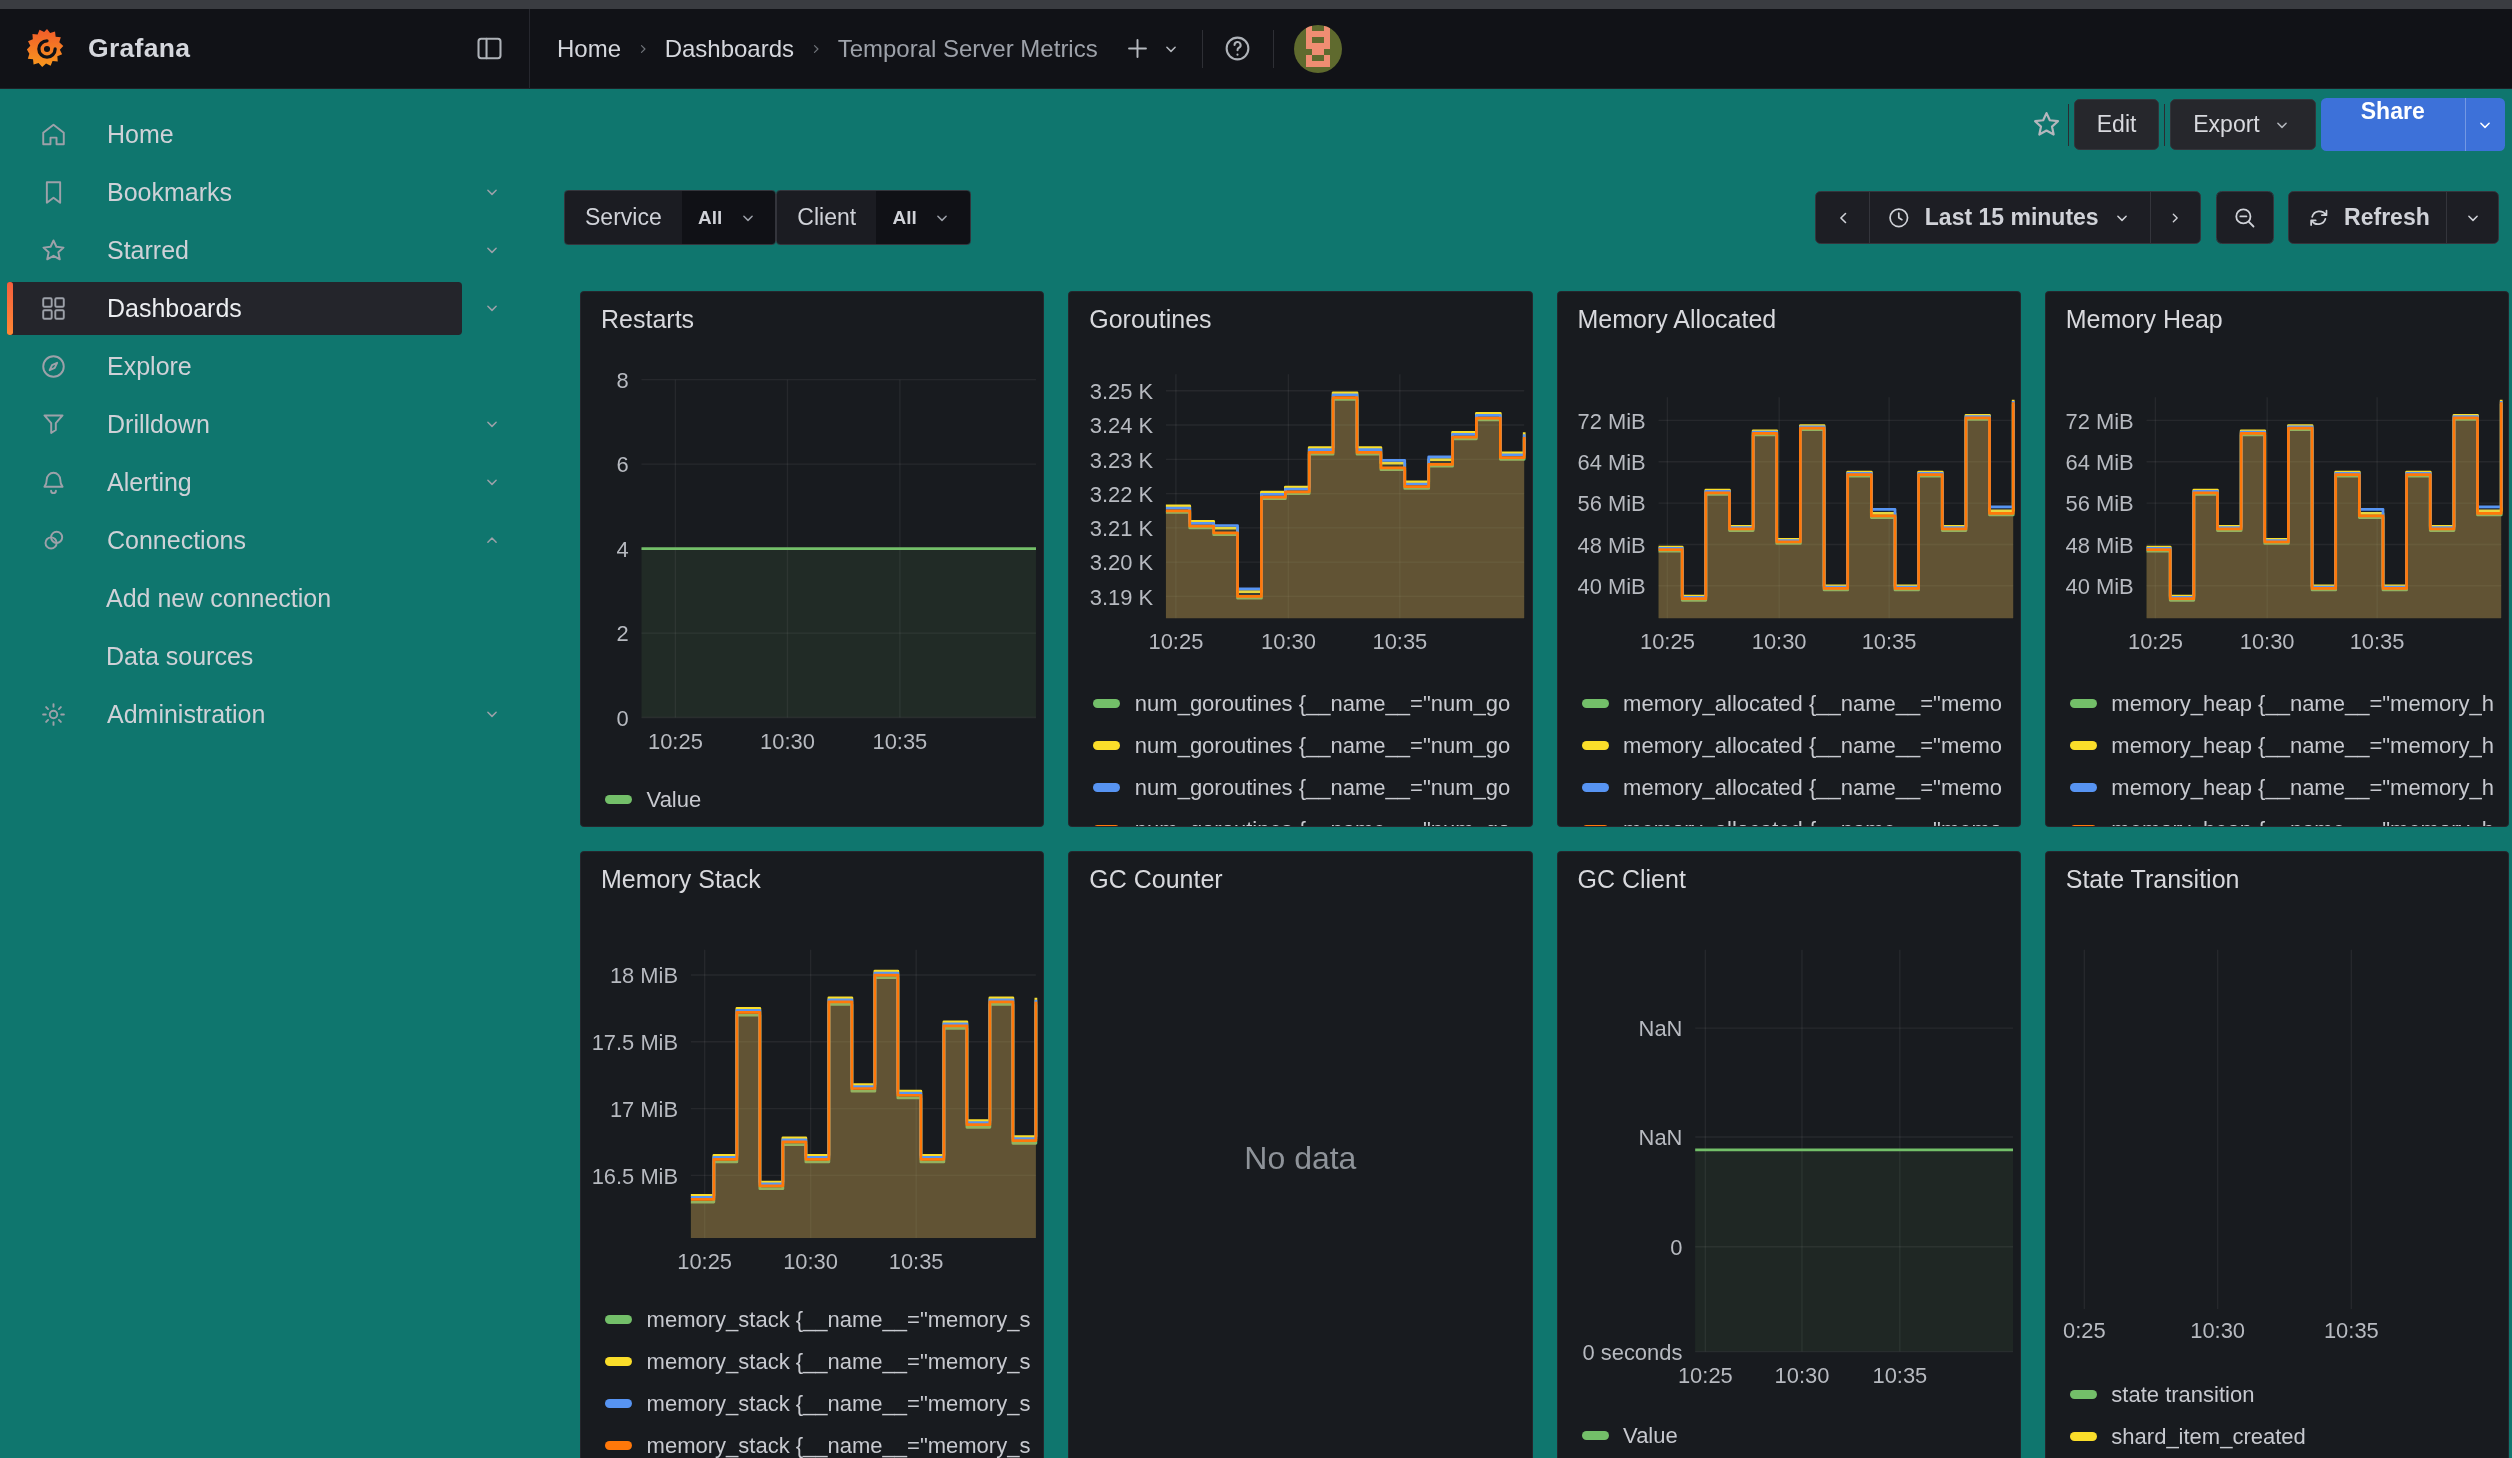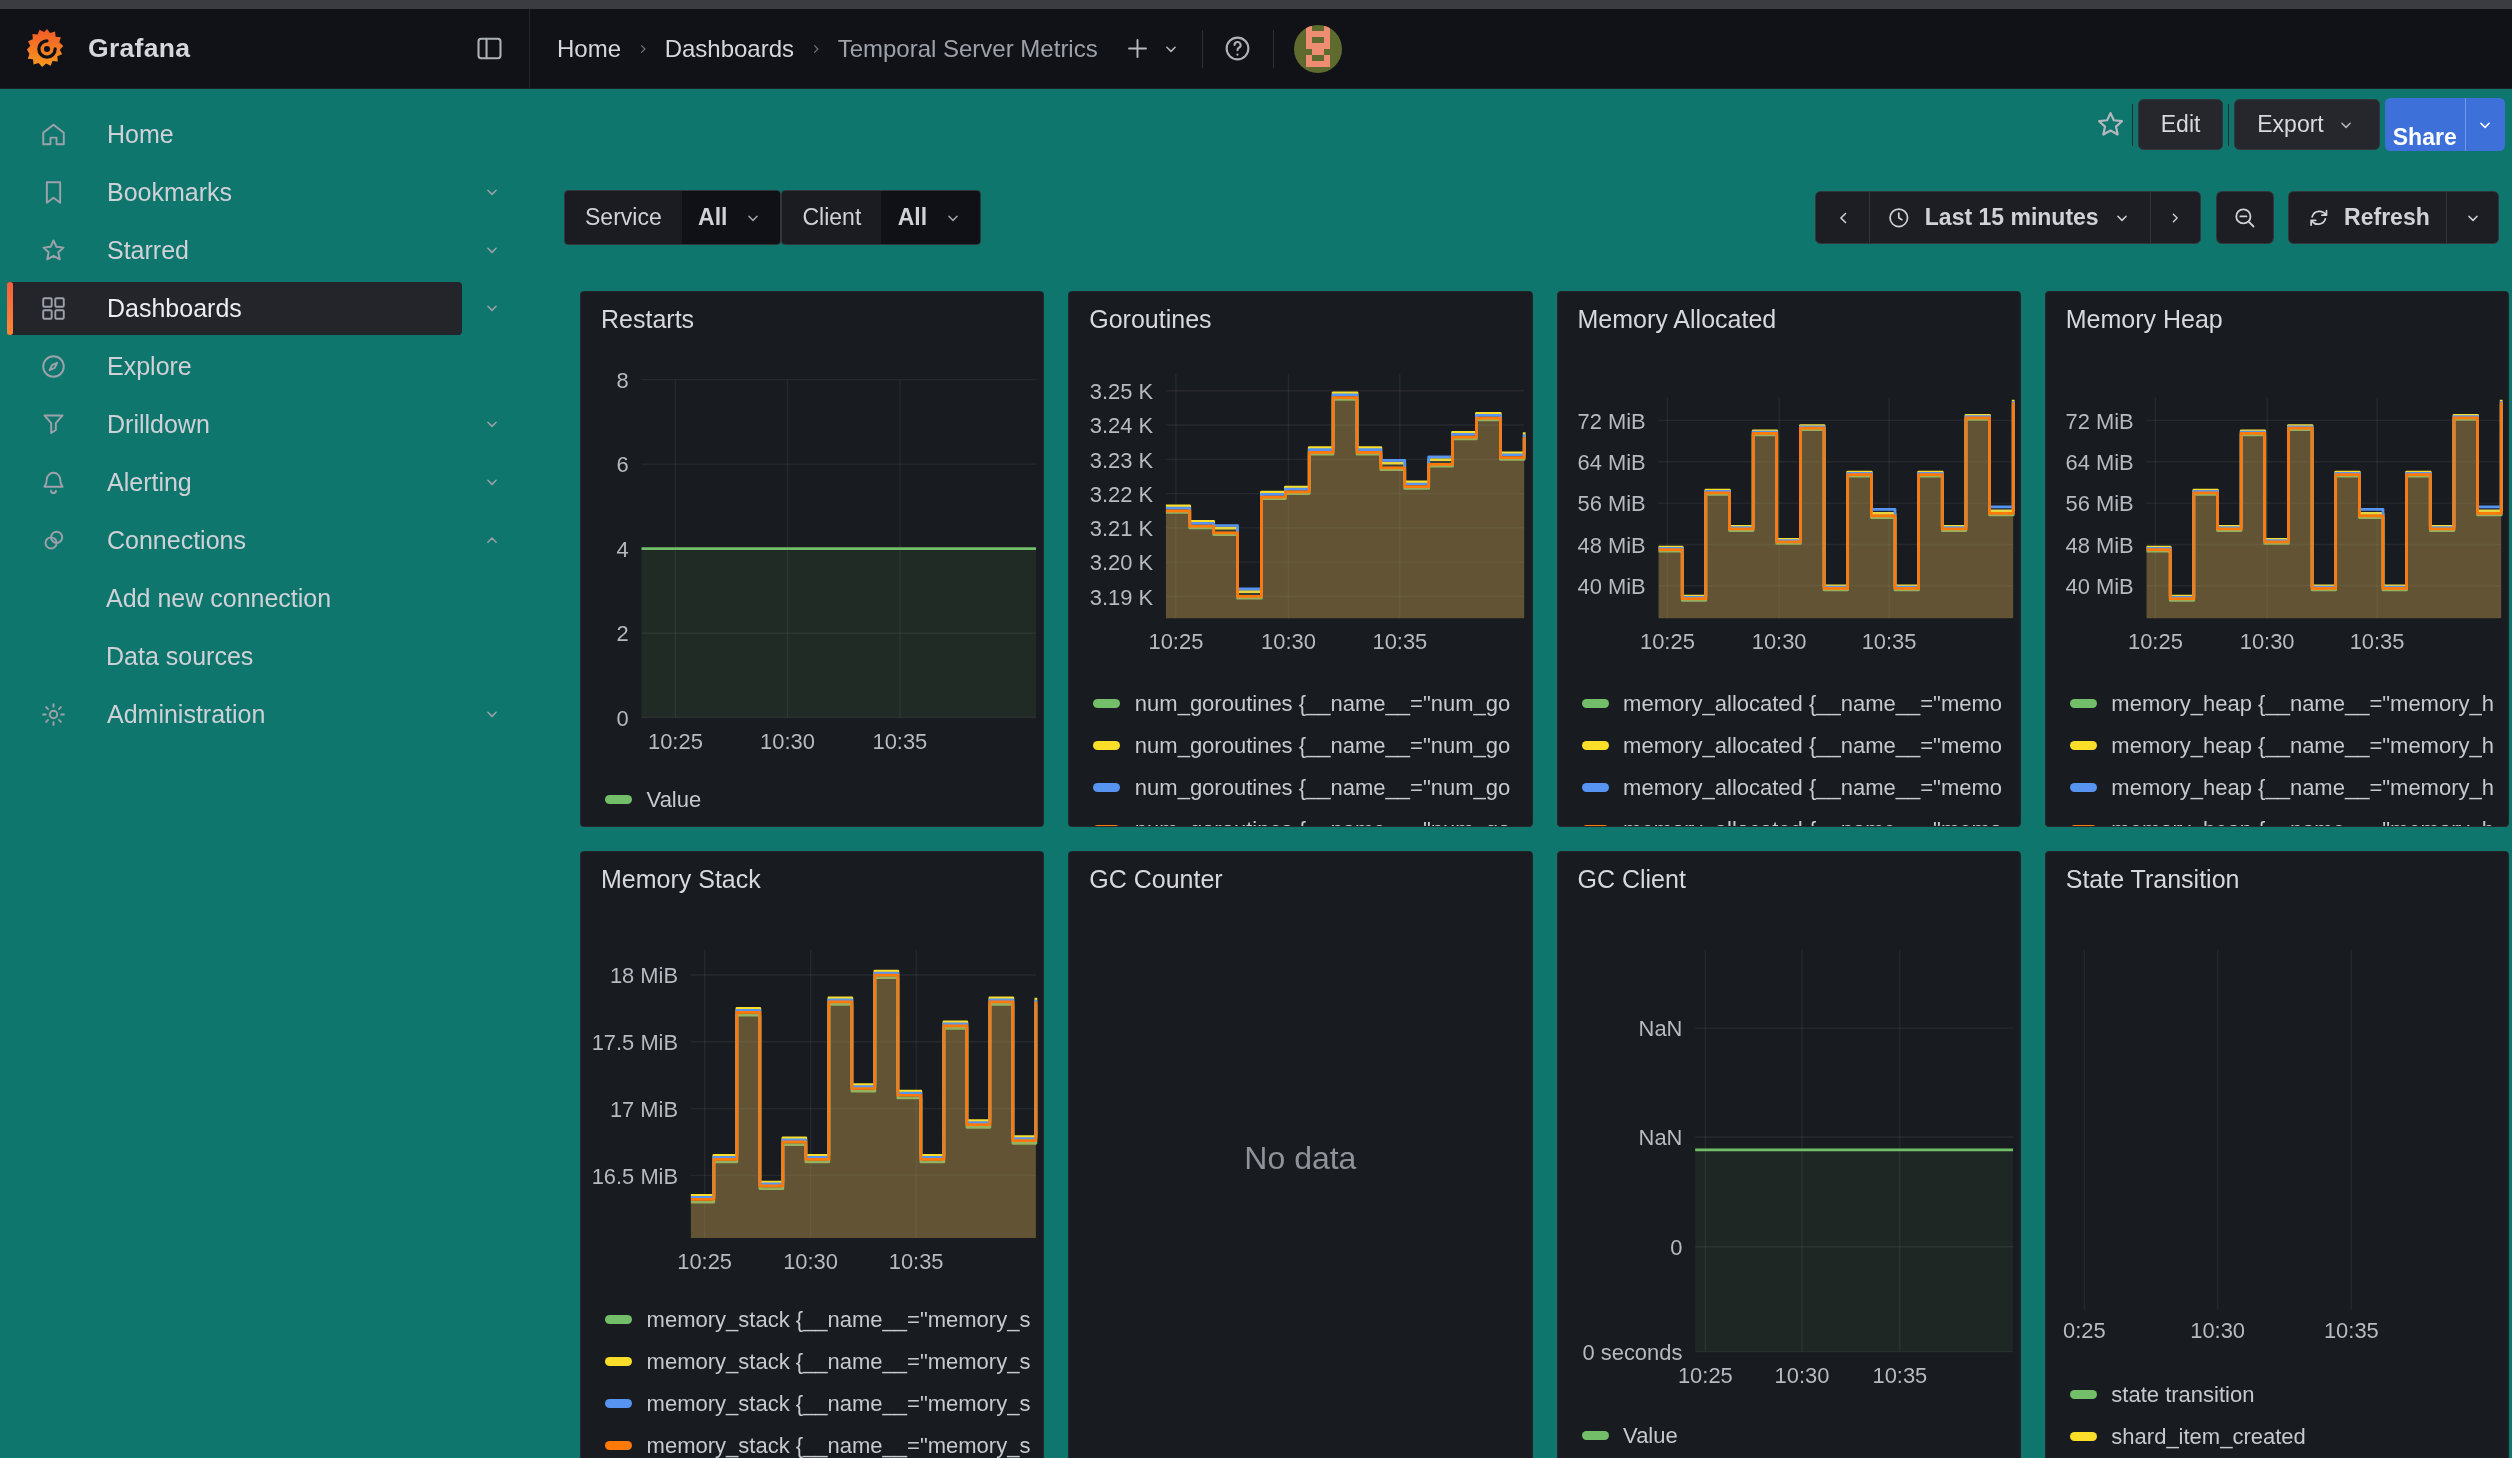--- a/index.html
+++ b/index.html
@@ -38,21 +38,21 @@
   .avatar{width:48px;height:48px;border-radius:50%;overflow:hidden;}
 
   
   .dash-toolbar{position:absolute;top:98px;right:7.3px;display:flex;align-items:center;gap:5px;}
   .tb-divider{width:0.9px;height:42px;background:#2b2c32;}
   .btn{display:flex;align-items:center;gap:11px;height:51px;padding:0 22px;border-radius:5.5px;
        background:#26272c;border:0.9px solid #33343a;color:#d8d9de;font-size:23px;
        font-family:inherit;cursor:pointer;}
   .btn .chev{color:#b4b7bd;}
   .share-group{display:flex;height:53px;border-radius:5.5px;overflow:hidden;}
-  .share-main{display:flex;align-items:flex-end;padding:0 8px;background:#3d71d9;color:#ffffff;
+  .share-main{display:flex;align-items:flex-start;padding:0 40px;background:#3d71d9;color:#ffffff;
               font-size:23px;font-weight:600;border:none;cursor:pointer;font-family:inherit;}
   .share-chev{width:40px;display:flex;align-items:center;justify-content:center;background:#3d71d9;
               border:none;border-left:0.9px solid rgba(255,255,255,.28);color:#fff;cursor:pointer;}
 
   
   .sidebar{position:absolute;top:89px;left:0;width:530px;bottom:0;padding-top:16.4px;box-sizing:border-box;}
   .nav-item{position:relative;height:58px;display:flex;align-items:center;cursor:pointer;}
   .nav-hl{position:absolute;left:7.3px;right:68px;top:2.7px;bottom:2.7px;border-radius:3.7px;background:transparent;}
   .nav-item.selected .nav-hl{background:#24252b;}
   .nav-accent{position:absolute;left:7.3px;top:2.7px;bottom:2.7px;width:5.5px;border-radius:2.7px;
@@ -63,21 +63,21 @@
   .nav-item.selected .nav-label{color:#eceef1;}
   .nav-item.child .nav-label{margin-left:106px;}
   .nav-chev{position:absolute;right:22px;color:#9da1a9;background:none;border:none;padding:5.5px;cursor:pointer;}
 
   
   .controls{position:absolute;top:190px;left:564px;right:12.8px;height:55px;display:flex;align-items:center;}
   .filters{display:flex;}
   .filter{display:flex;height:53px;border:0.9px solid #34353c;border-radius:3.7px;overflow:hidden;cursor:pointer;}
   .filter-label{display:flex;align-items:center;padding:0 20px;background:#1b1c22;color:#d0d2d8;font-size:23px;}
   .filter-value{display:flex;align-items:center;gap:14.6px;padding:0 16.4px;background:#101116;
-                color:#d0d2d8;font-size:23px;font-weight:600;}
+                color:#d0d2d8;font-size:19px;font-weight:600;}
   .filter-value .chev{color:#9da1a9;}
   .time-controls{margin-left:auto;display:flex;align-items:center;gap:14.6px;}
   .seg-group{display:flex;border:0.9px solid #34353c;border-radius:5.5px;overflow:hidden;background:#34353c;gap:0.9px;}
   .seg{display:flex;align-items:center;gap:12.8px;height:51px;padding:0 16.4px;background:#1d1e24;
        border:none;color:#d0d2d8;font-size:23px;font-weight:600;font-family:inherit;cursor:pointer;}
   .seg.narrow{padding:0 14.6px;}
 
   
   .grid{position:absolute;left:580px;top:291px;width:1929px;display:grid;
         grid-template-columns:repeat(4,1fr);grid-template-rows:536px 615px;gap:24px;}

